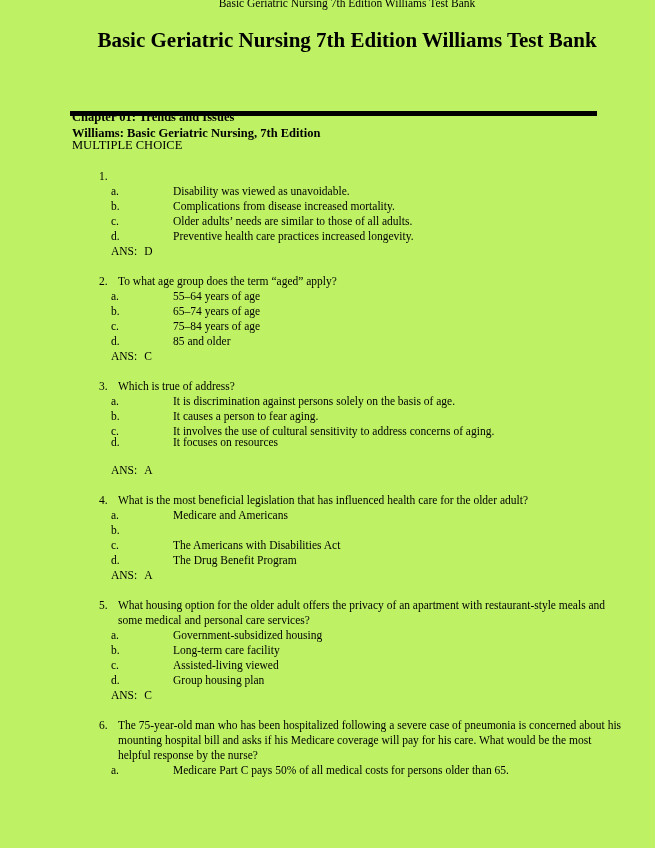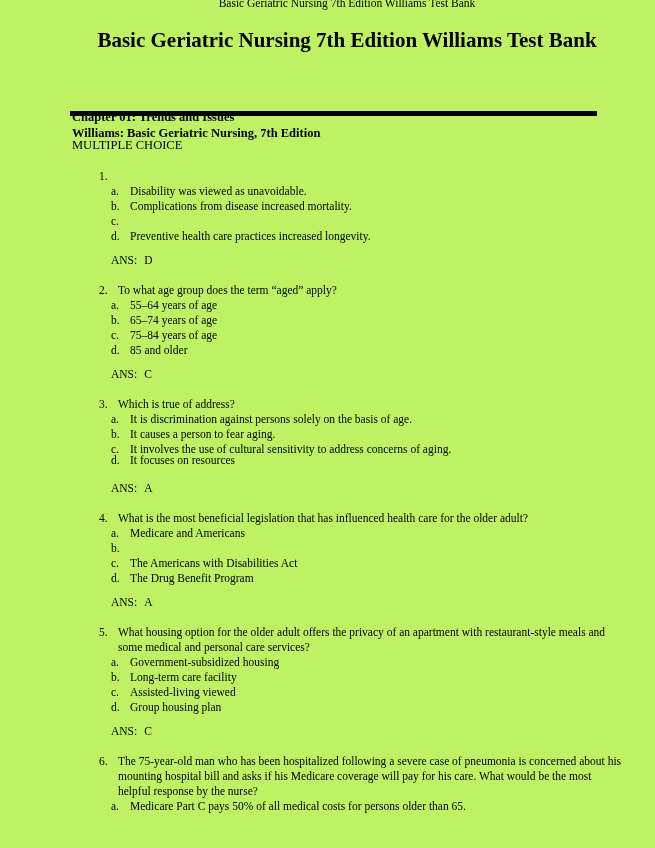--- a/index.html
+++ b/index.html
@@ -31,22 +31,22 @@
 
   .questions { position:absolute; top:169px; left:0; width:655px; font-size:11.5px; line-height:15px; }
   .question { margin-bottom:15px; }
   .q-row { display:flex; margin-left:99px; }
   .q-num { flex:0 0 19px; }
   .q-text { max-width:504px; }
   .options { margin-left:111px; }
   .option { display:flex; }
   .option.tight { margin-top:-4px; }
   .opt-letter { flex:0 0 19px; }
-  .opt-text { max-width:470px; }
-  .ans-row { margin-top:9px; margin-left:111px; }
+  .opt-text { max-width:470px;margin-left:43px; }
+  .ans-row { margin-top:0; margin-left:111px; }
   .tight-q .ans-row { margin-top:13px; }
   .ans-value { margin-left:7px; }
 </style>
 </head>
 <body>
 
 <div class="page">
   <div class="running-head">Basic Geriatric Nursing 7th Edition Williams Test Bank</div>
   <div class="doc-title">Basic Geriatric Nursing 7th Edition Williams Test Bank</div>
   <div class="chapter-block">
@@ -64,20 +64,21 @@
           <div class="option">
     <span class="opt-letter">a.</span>
     <span class="opt-text">Disability was viewed as unavoidable.</span>
   </div>
           <div class="option">
     <span class="opt-letter">b.</span>
     <span class="opt-text">Complications from disease increased mortality.</span>
   </div>
           <div class="option">
     <span class="opt-letter">c.</span>
+    <span class="opt-text">Older adults’ needs are similar to those of all adults.</span>
   </div>
           <div class="option">
     <span class="opt-letter">d.</span>
     <span class="opt-text">Preventive health care practices increased longevity.</span>
   </div>
         </div>
     <div class="ans-row">
       <span class="ans-label">ANS:</span><span class="ans-value">D</span>
     </div>
   </div>

